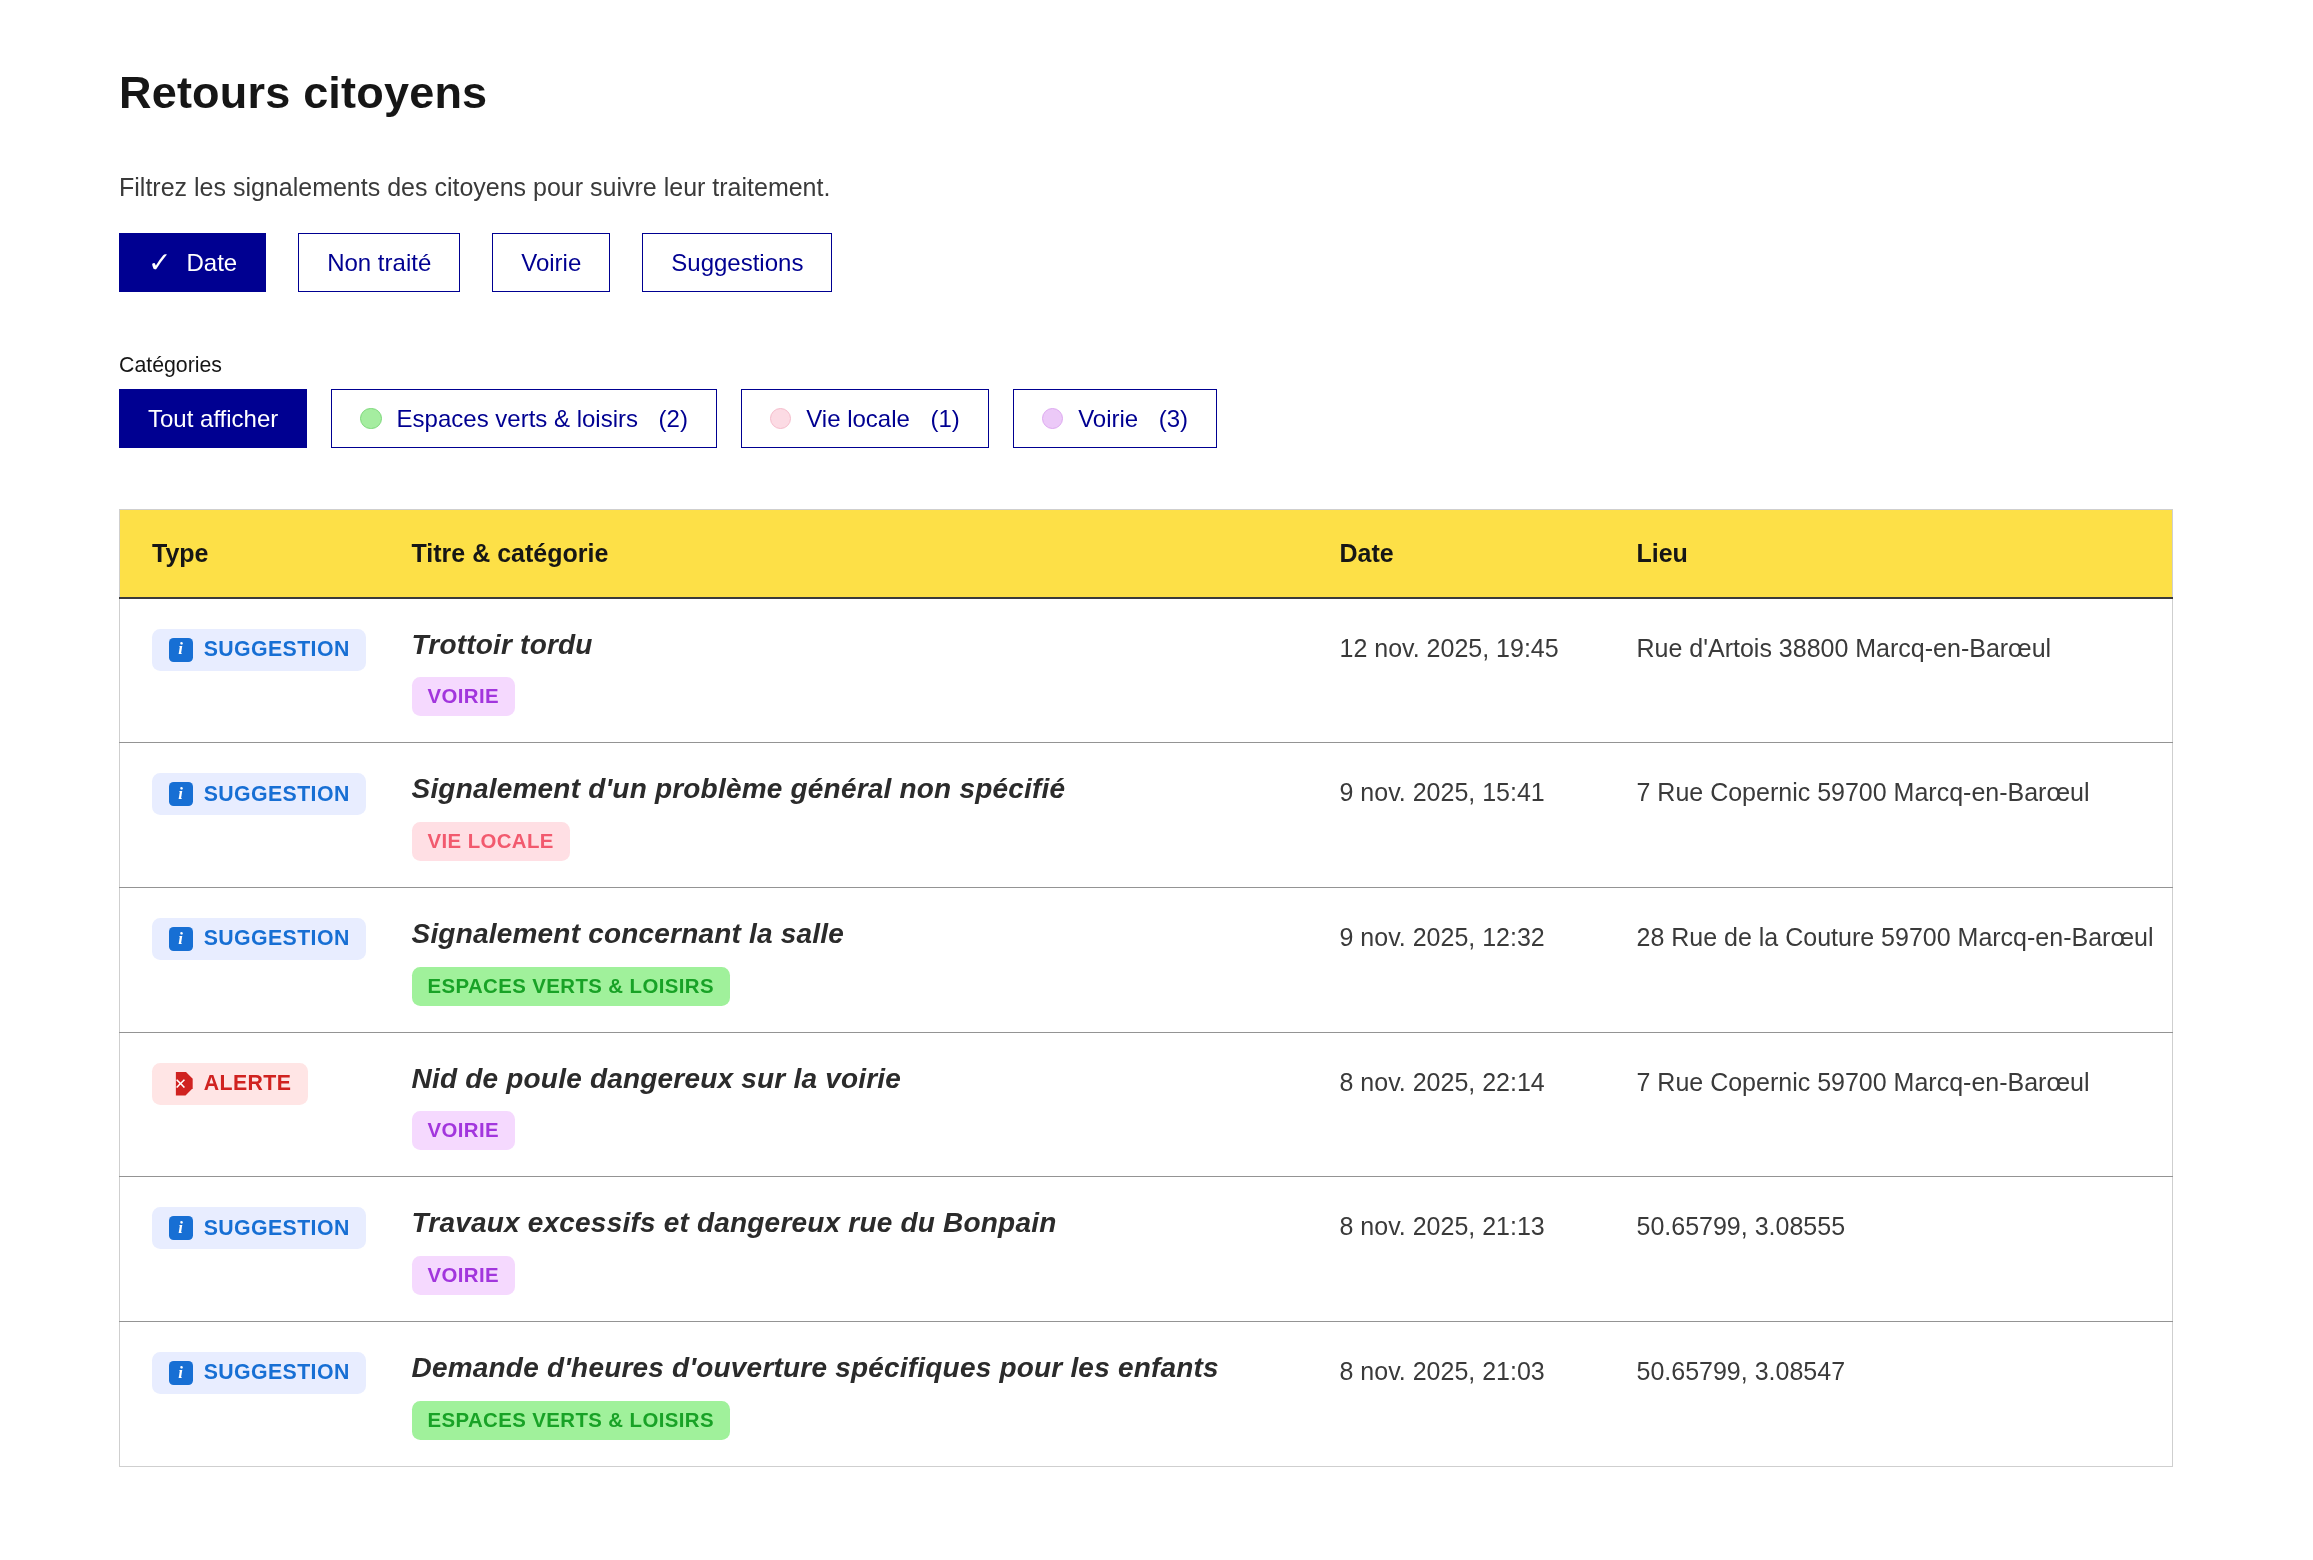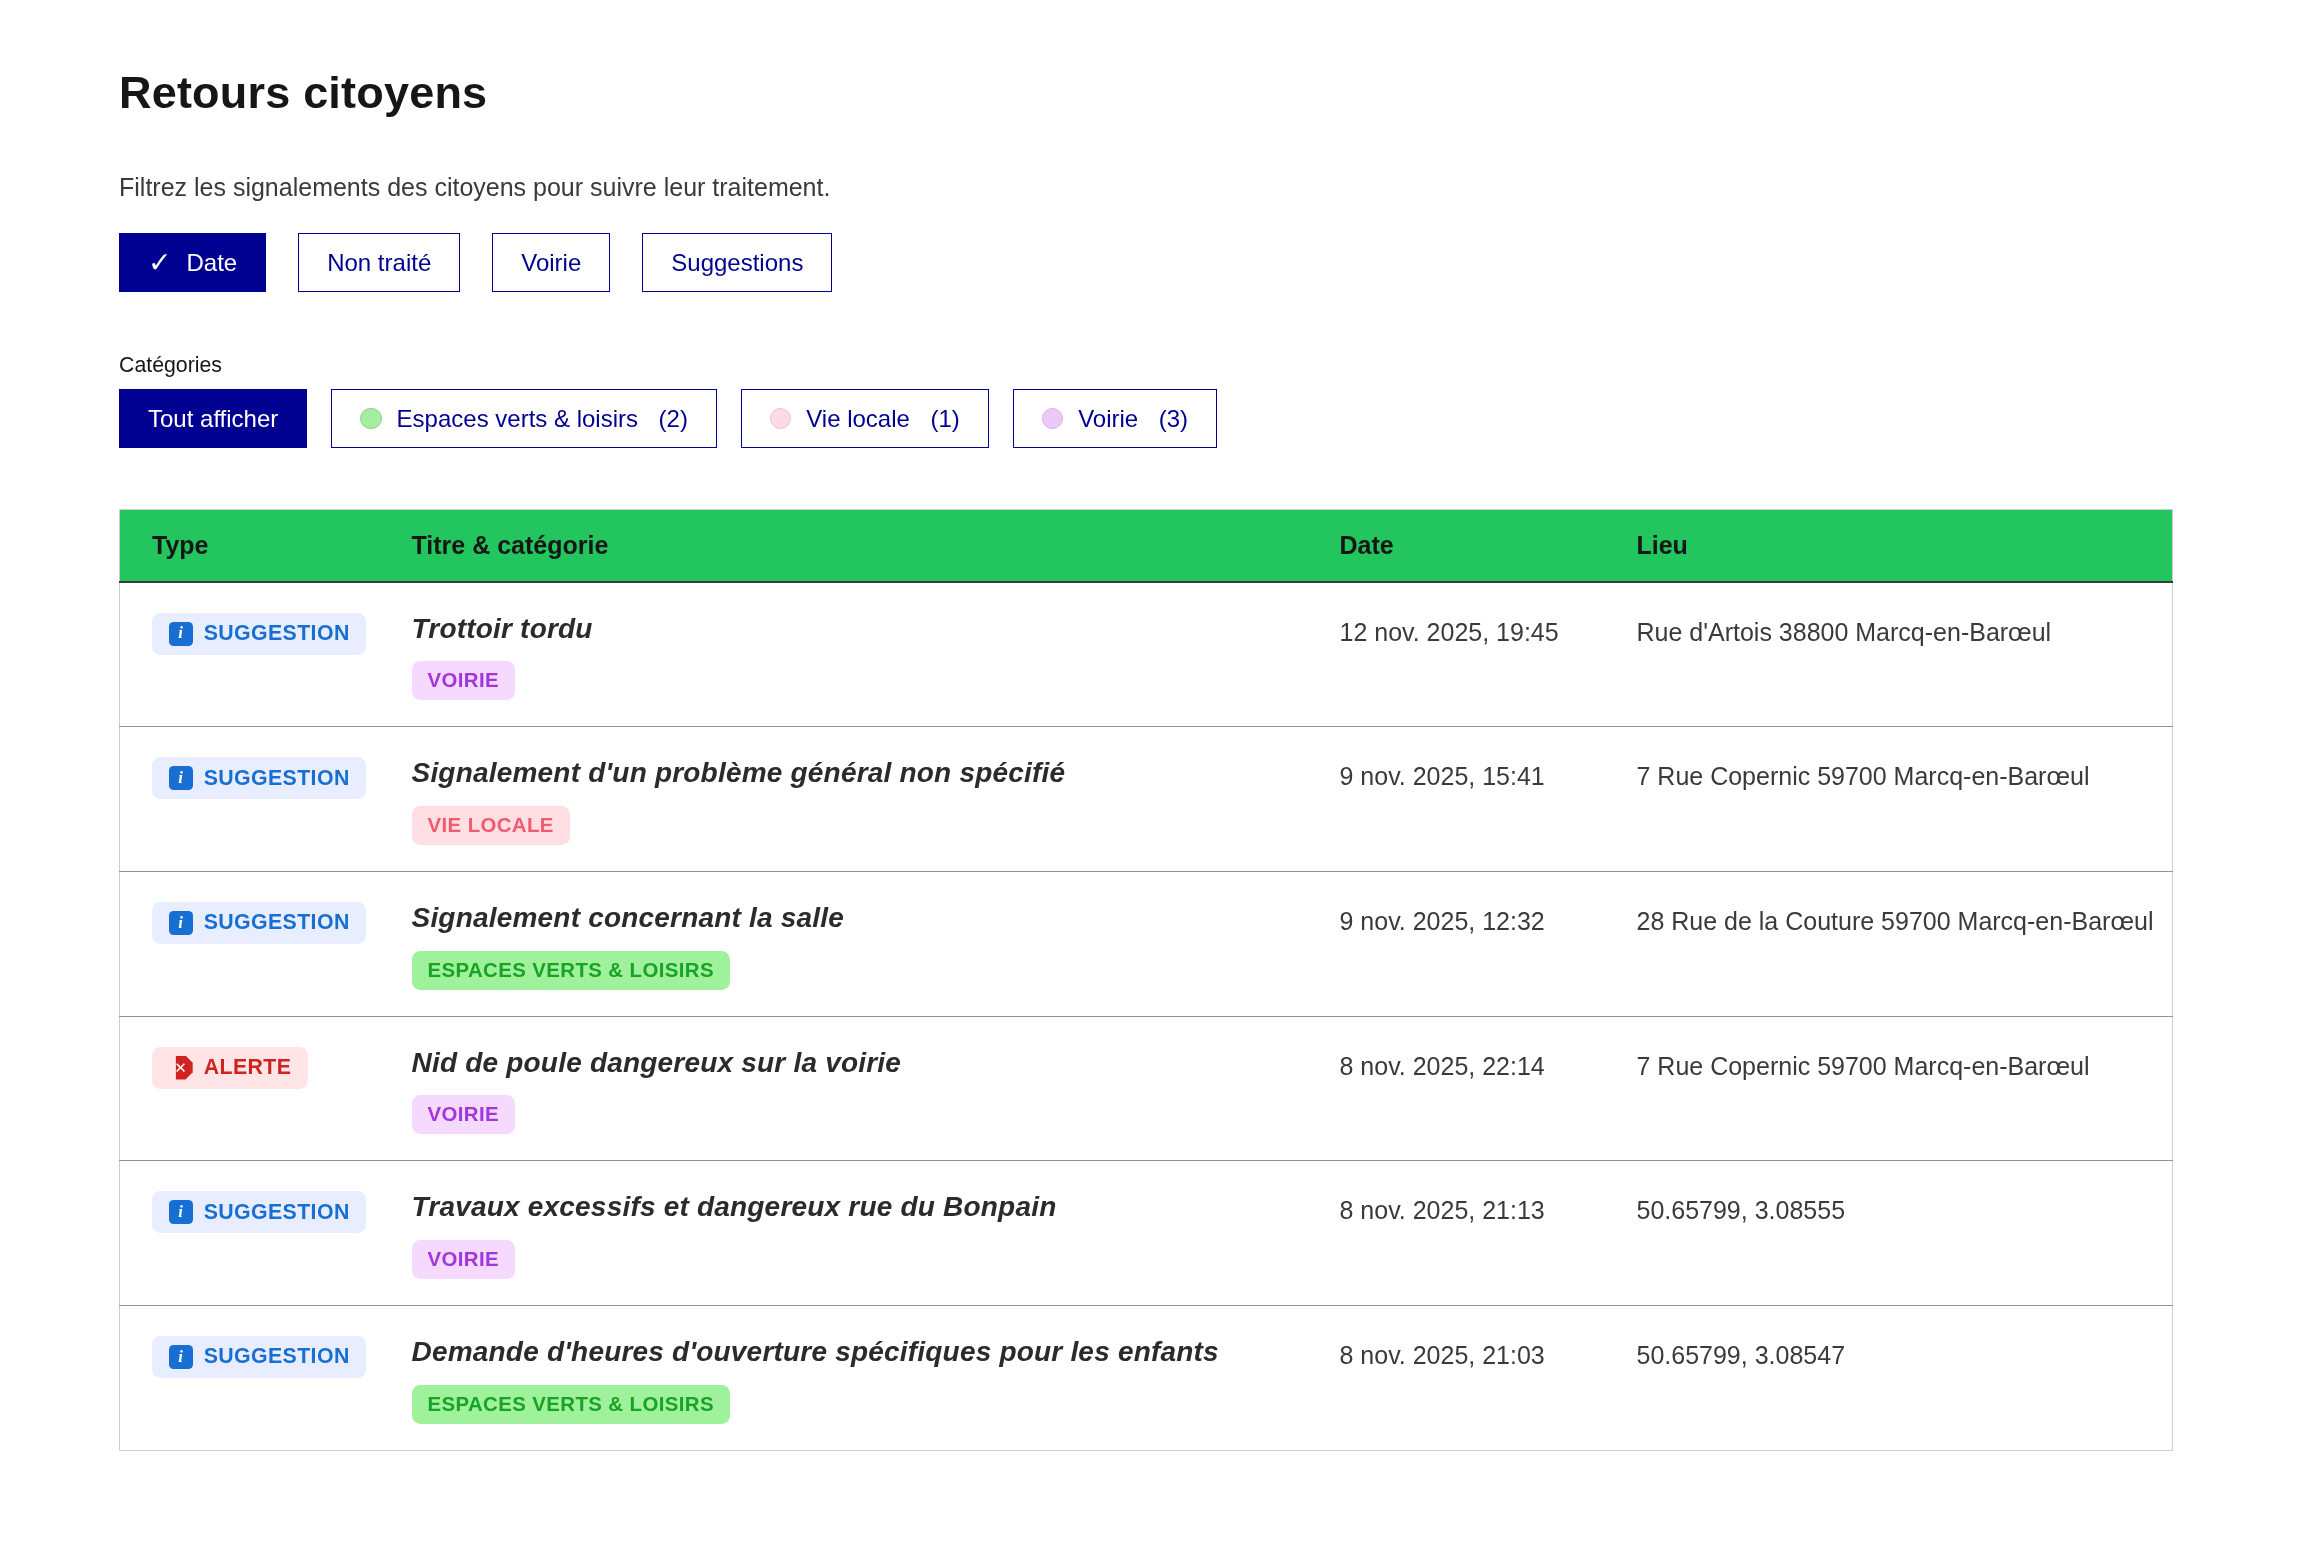--- a/index.html
+++ b/index.html
@@ -82,26 +82,26 @@
 
   
   .table-wrap { width: 2052px; }
   table.reports {
     width: 100%;
     border-collapse: collapse;
     table-layout: fixed;
     border: 0.9px solid #cfcfcf;
   }
   thead th {
-    background: #22c55e;
+    background: #fde047;
     text-align: left;
     font-size: 25px;
     font-weight: 700;
     color: #161616;
-    height: 72px;
+    height: 88px;
     padding: 0 0 0 32px;
     border-bottom: 2.8px solid #3a3a3a;
   }
   col.c-type  { width: 260px; }
   col.c-title { width: 928px; }
   col.c-date  { width: 297px; }
   col.c-lieu  { width: 568px; }
   tbody td {
     vertical-align: top;
     padding: 30px 0 26px 32px;

